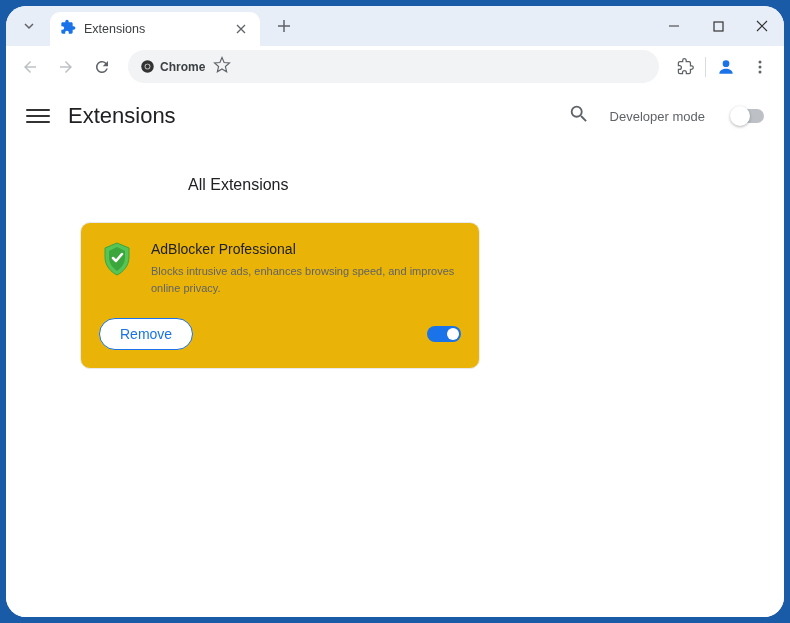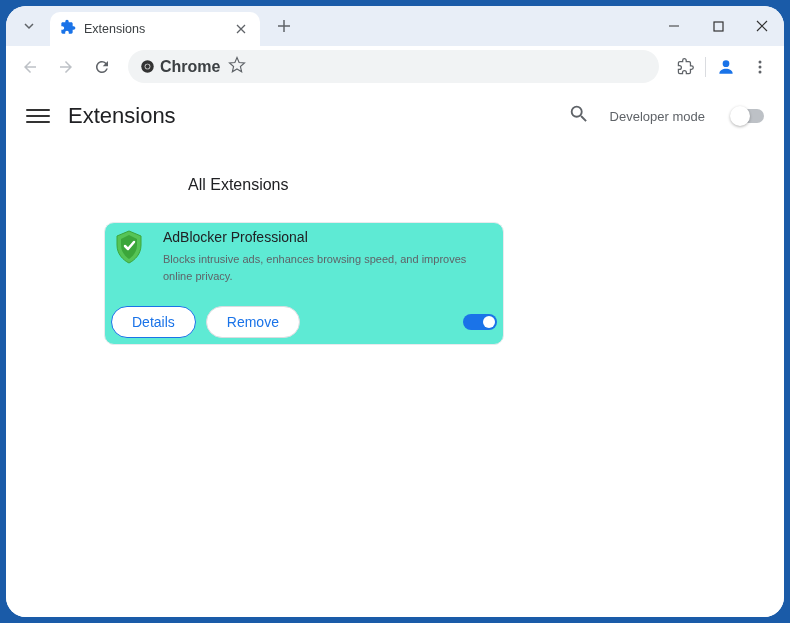--- a/index.html
+++ b/index.html
@@ -19,41 +19,41 @@
 .tab-close { width: 18px; height: 18px; display: flex; align-items: center; justify-content: center; color: #5f6368; }
 .new-tab { width: 28px; height: 28px; margin-left: 10px; display: flex; align-items: center; justify-content: center; color: #5f6368; font-size: 18px; }
 .win-controls { margin-left: auto; display: flex; }
 .win-btn { width: 44px; height: 40px; display: flex; align-items: center; justify-content: center; color: #333; }
 
 
 .toolbar { height: 42px; background: #fff; display: flex; align-items: center; padding: 0 8px; gap: 4px; border-bottom: 1px solid transparent; position: relative; z-index: 2; }
 .nav-btn { width: 32px; height: 32px; border-radius: 50%; display: flex; align-items: center; justify-content: center; color: #5f6368; }
 .nav-btn.disabled { color: #bdc1c6; }
 .omnibox { flex: 1; height: 33px; background: #f1f3f4; border-radius: 17px; display: flex; align-items: center; padding: 0 12px; margin: 0 6px; gap: 8px; }
-.site-chip { display: flex; align-items: center; gap: 5px; font-size: 16px; color: #3c4043; font-weight: 600; }
+.site-chip { display: flex; align-items: center; gap: 5px; font-size: 12px; color: #3c4043; font-weight: 600; }
 .url-text { font-size: 14px; color: #5f6368; flex: 1; }
 .star-btn { color: #5f6368; }
 .toolbar-right { display: flex; align-items: center; gap: 2px; }
 .ext-icon, .profile-icon, .menu-icon { width: 32px; height: 32px; display: flex; align-items: center; justify-content: center; color: #5f6368; border-radius: 50%; }
 .divider { width: 1px; height: 20px; background: #dadce0; margin: 0 2px; }
 
 
 .content { flex: 1; background: #fff; position: relative; z-index: 2; }
 .page-header { height: 56px; display: flex; align-items: center; padding: 0 20px; }
 .hamburger { width: 24px; height: 24px; display: flex; flex-direction: column; justify-content: center; gap: 4px; margin-right: 18px; }
 .hamburger span { height: 2px; background: #333; border-radius: 1px; }
 .page-title { font-size: 22px; font-weight: 500; color: #202124; flex: 1; }
 .search-ext { color: #5f6368; margin-right: 20px; }
 .dev-label { font-size: 13px; color: #5f6368; margin-right: 27px; }
 .dev-toggle { width: 32px; height: 14px; background: #bdc1c6; border-radius: 7px; position: relative; }
 .dev-toggle::after { content: ""; position: absolute; left: -2px; top: -3px; width: 20px; height: 20px; background: #fff; border-radius: 50%; box-shadow: 0 1px 3px rgba(0,0,0,0.3); }
 
 .section-title { font-size: 16px; color: #202124; margin: 32px 0 28px 182px; font-weight: 400; }
 
-.card { width: 400px; margin-left: 98px; border: 1px solid #e8eaed; border-radius: 10px; background: #5eead4; padding: 6px; }
+.card { width: 400px; margin-left: 74px; border: 1px solid #e8eaed; border-radius: 10px; background: #eab308; padding: 18px; }
 .card-top { display: flex; gap: 16px; }
 .ext-logo { width: 36px; height: 36px; flex-shrink: 0; }
 .card-body { flex: 1; }
 .ext-name { font-size: 14px; color: #202124; margin-bottom: 6px; }
 .ext-desc { font-size: 11px; color: #5f6368; line-height: 1.5; }
 .card-bottom { display: flex; align-items: center; margin-top: 22px; gap: 10px; }
 .pill-btn { padding: 7px 20px; border: 1px solid #dadce0; border-radius: 20px; background: #fff; font-size: 14px; color: #1a73e8; cursor: pointer; }
 .pill-btn:first-child { border-color: #1a73e8; }
 .spacer { flex: 1; }
 .ext-toggle { width: 34px; height: 16px; background: #1a73e8; border-radius: 8px; position: relative; }
@@ -199,21 +199,20 @@
             <path d="M18 6 L26 10 L26 16 C26 23 22 27 18 30 C14 27 10 23 10 16 L10 10 Z" fill="#3ba63b"></path>
             <path d="M14 17 L17 20 L23 13" stroke="#fff" stroke-width="2.5" fill="none" stroke-linecap="round" stroke-linejoin="round"></path>
           </svg>
         </div>
         <div class="card-body">
           <div class="ext-name">AdBlocker Professional</div>
           <div class="ext-desc">Blocks intrusive ads, enhances browsing speed, and improves online privacy.</div>
         </div>
       </div>
       <div class="card-bottom">
-        <button class="pill-btn">Details</button>
         <button class="pill-btn">Remove</button>
         <div class="spacer"></div>
         <div class="ext-toggle"></div>
       </div>
     </div>
   </div>
 
 </div>
 
 </body></html>

